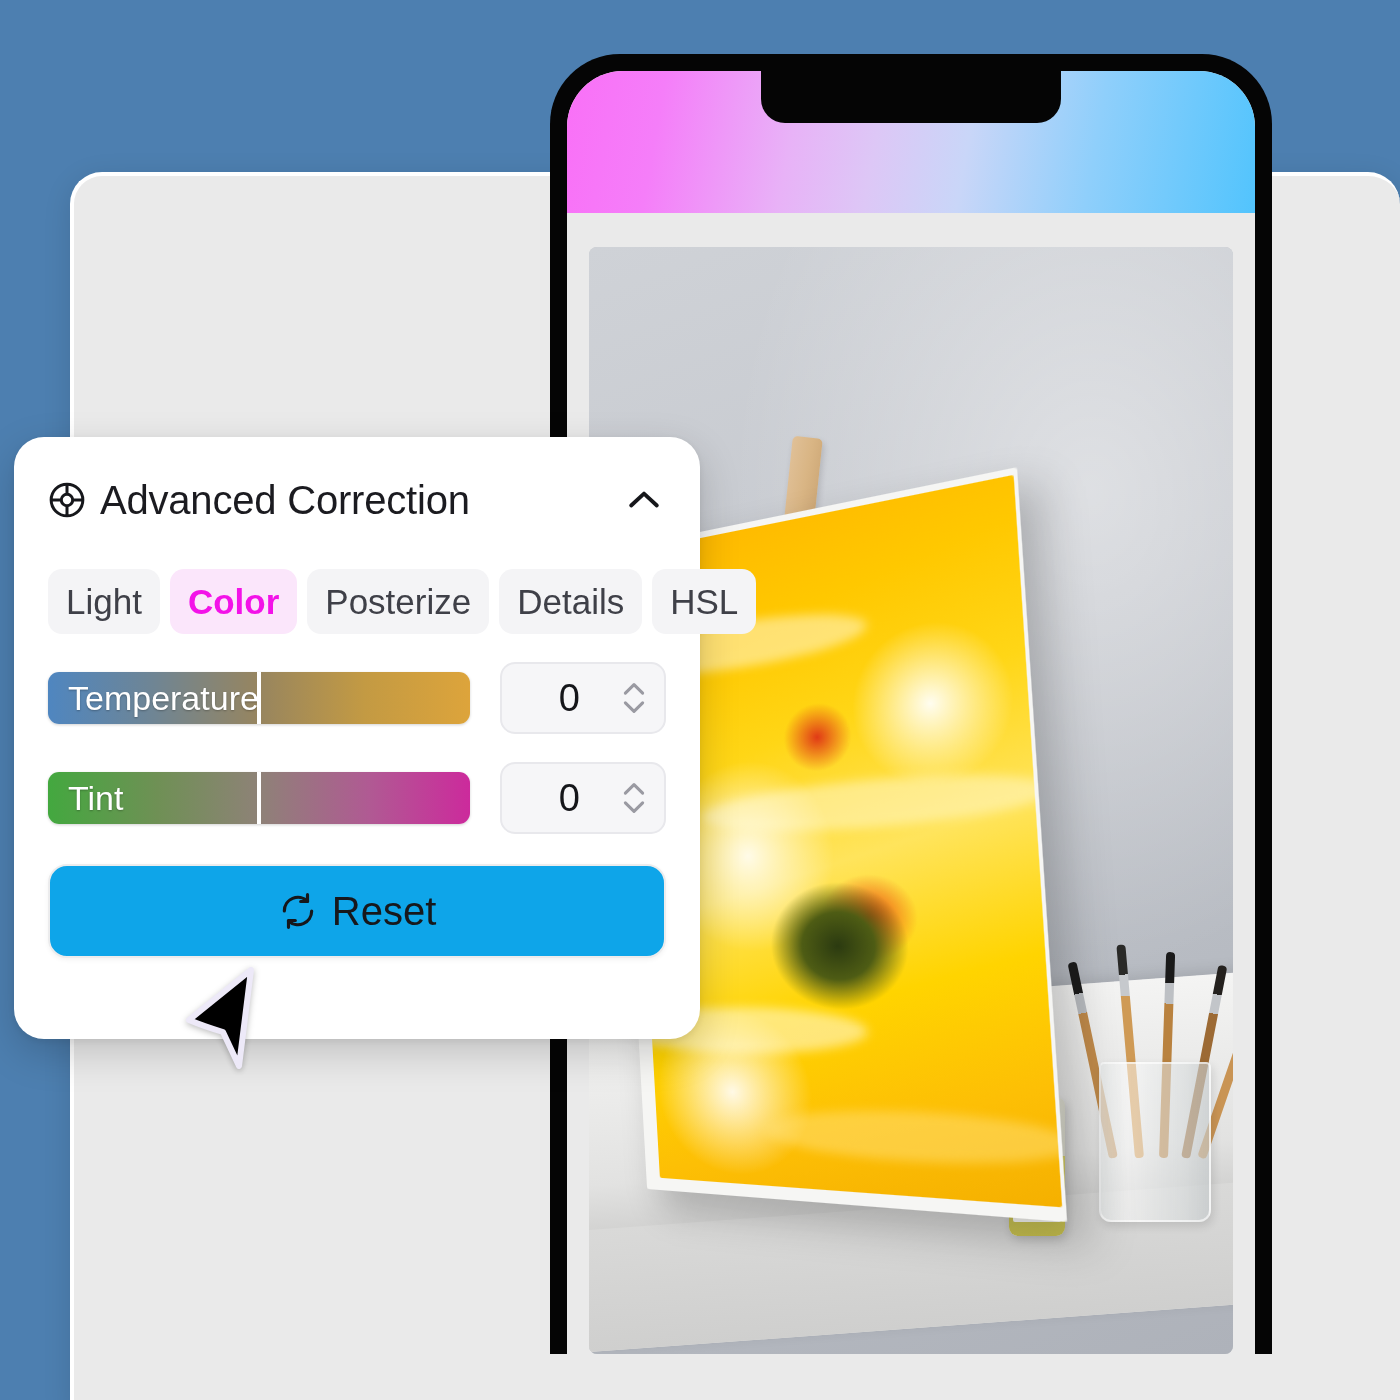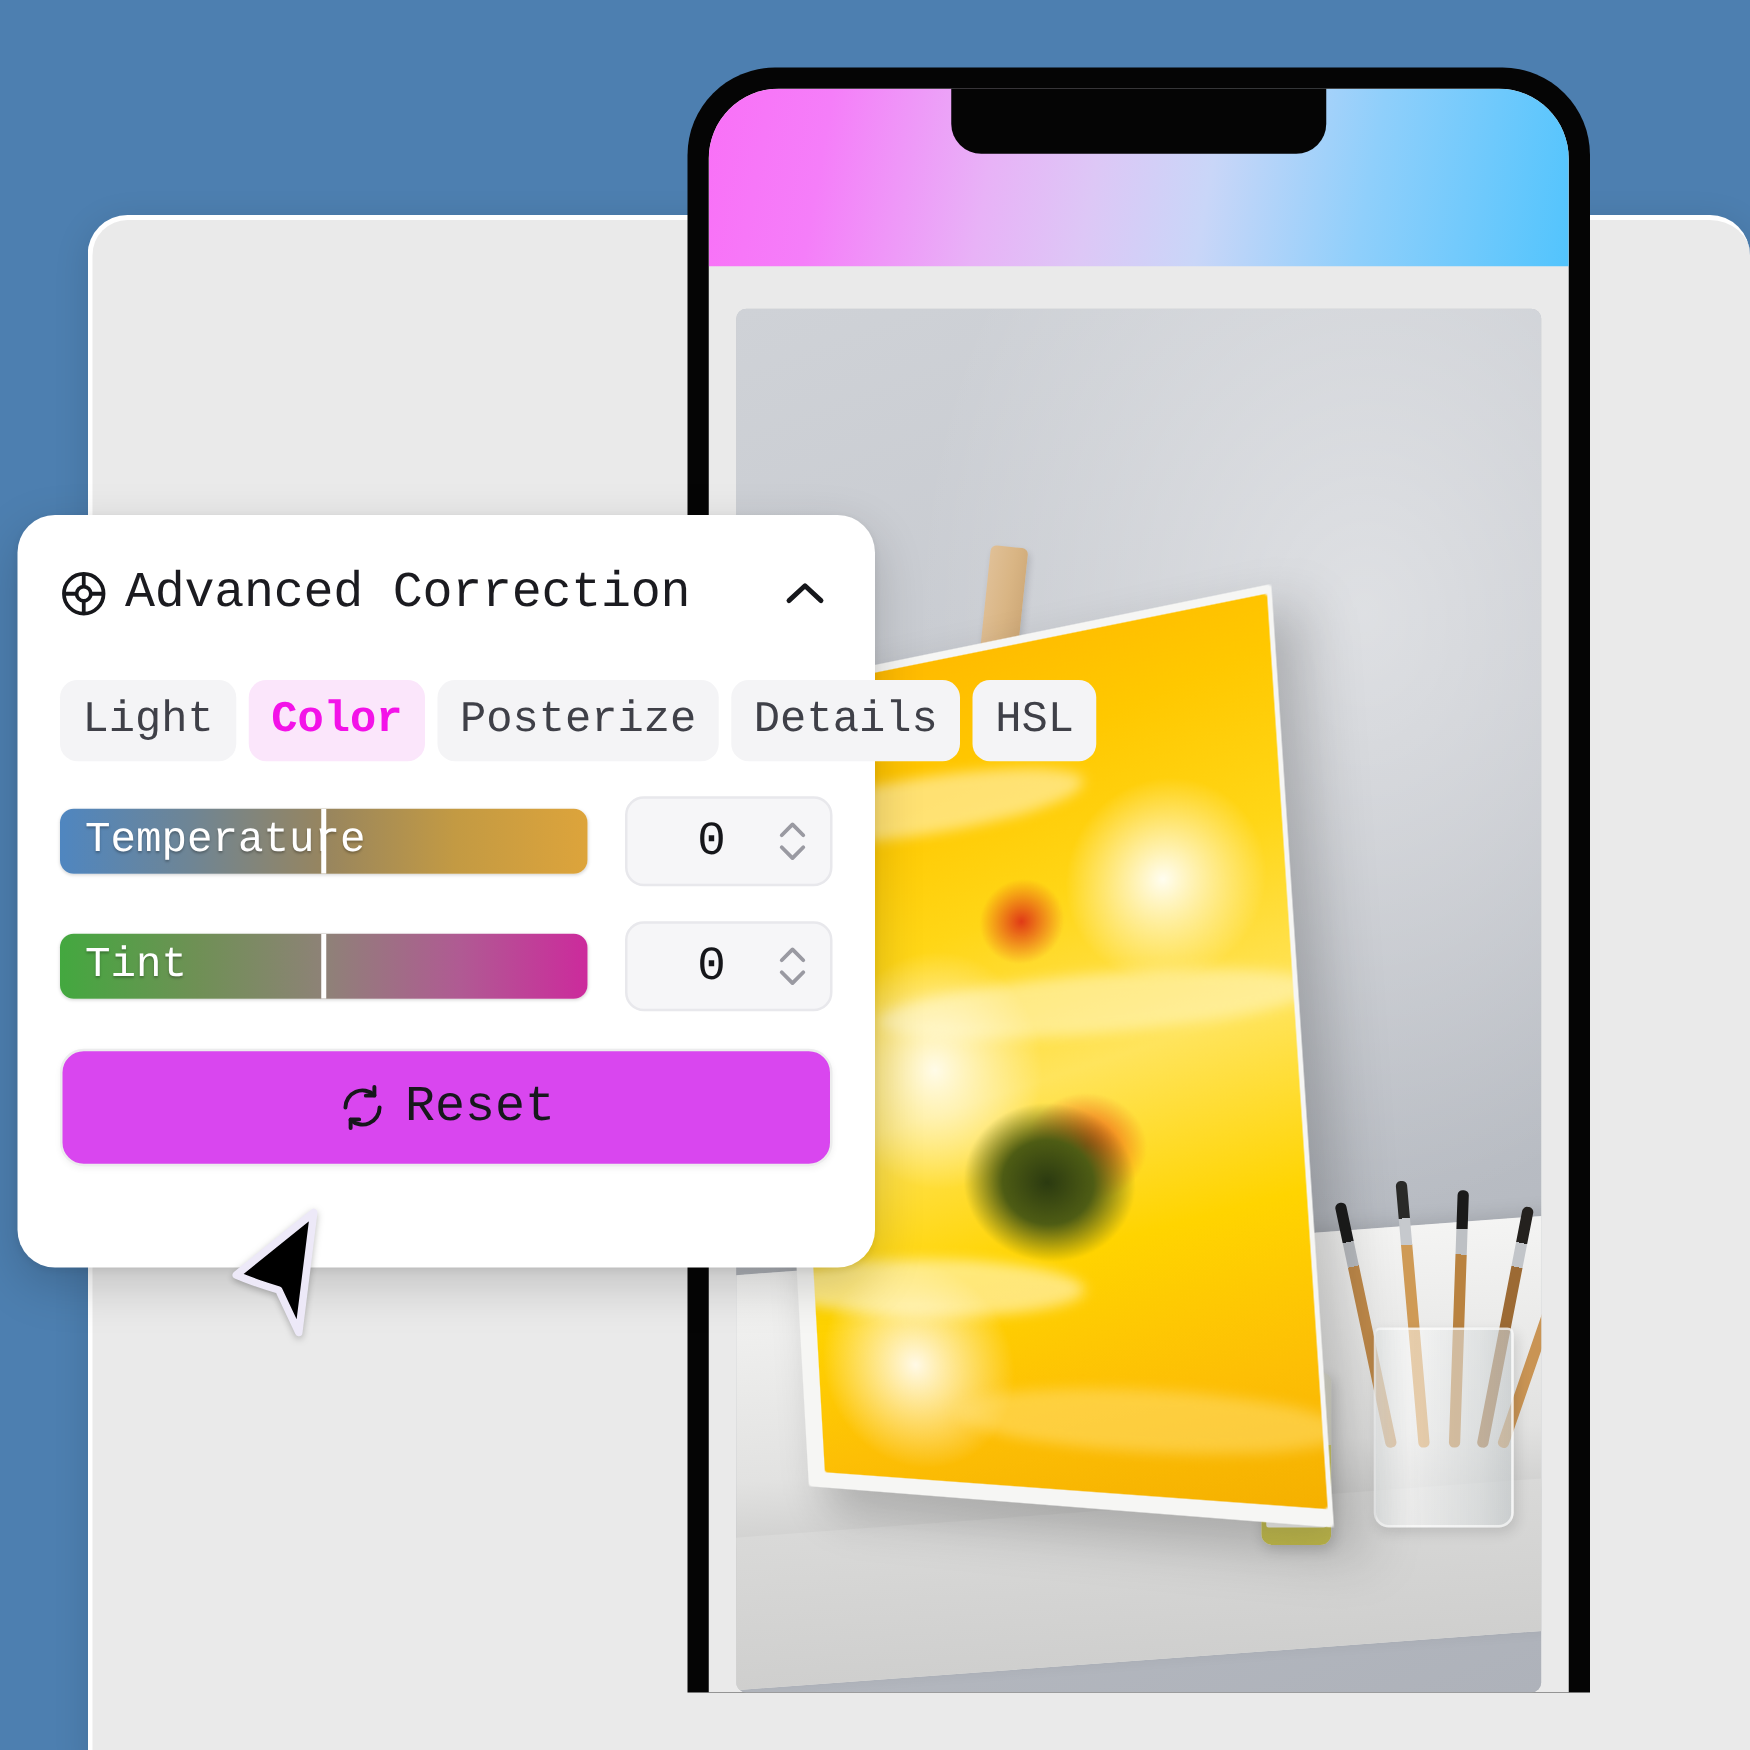--- a/index.html
+++ b/index.html
@@ -179,28 +179,27 @@
   .brush {
     position:absolute; bottom: 200px;
     width: 9px; height: 200px;
     border-radius: 4px;
     transform-origin: bottom center;
   }
 
   
   #correction-panel {
     position: absolute;
-    left: 14px; top: 412px;
+    left: 14px; top: 437px;
     width: 686px; height: 602px;
     background: #ffffff;
     border-radius: 30px;
     box-shadow: 0 14px 40px rgba(0,0,0,0.18), 0 2px 8px rgba(0,0,0,0.08);
     z-index: 30;
     padding: 30px 34px;
-    font-family: Liberation Mono, monospace;
   }
   #panel-header {
     display:flex; align-items:center; gap: 14px;
     height: 66px;
   }
   #panel-title {
     font-size: 40px; font-weight: 500; color: #1b1b20;
     letter-spacing: -0.2px; flex: 1;
   }
   .wheel-icon { width: 38px; height: 38px; display:block; }
@@ -260,21 +259,21 @@
   .num-value {
     flex:1; text-align:center;
     font-size: 38px; color: #15161a;
   }
   .stepper { width: 28px; height: 46px; display:block; }
 
   #reset-button {
     display:flex; align-items:center; justify-content:center; gap: 14px;
     margin-top: 30px;
     height: 94px;
-    background: #d946ef;
+    background: #0ea5e9;
     border: 2px solid #ececed;
     border-radius: 19px;
     box-shadow: 0 2px 5px rgba(0,0,0,0.05);
   }
   #reset-label { font-size: 40px; color: #17181c; font-weight: 400; }
   .reset-icon { width: 40px; height: 40px; display:block; }
 
   
   #cursor {
     position:absolute;

